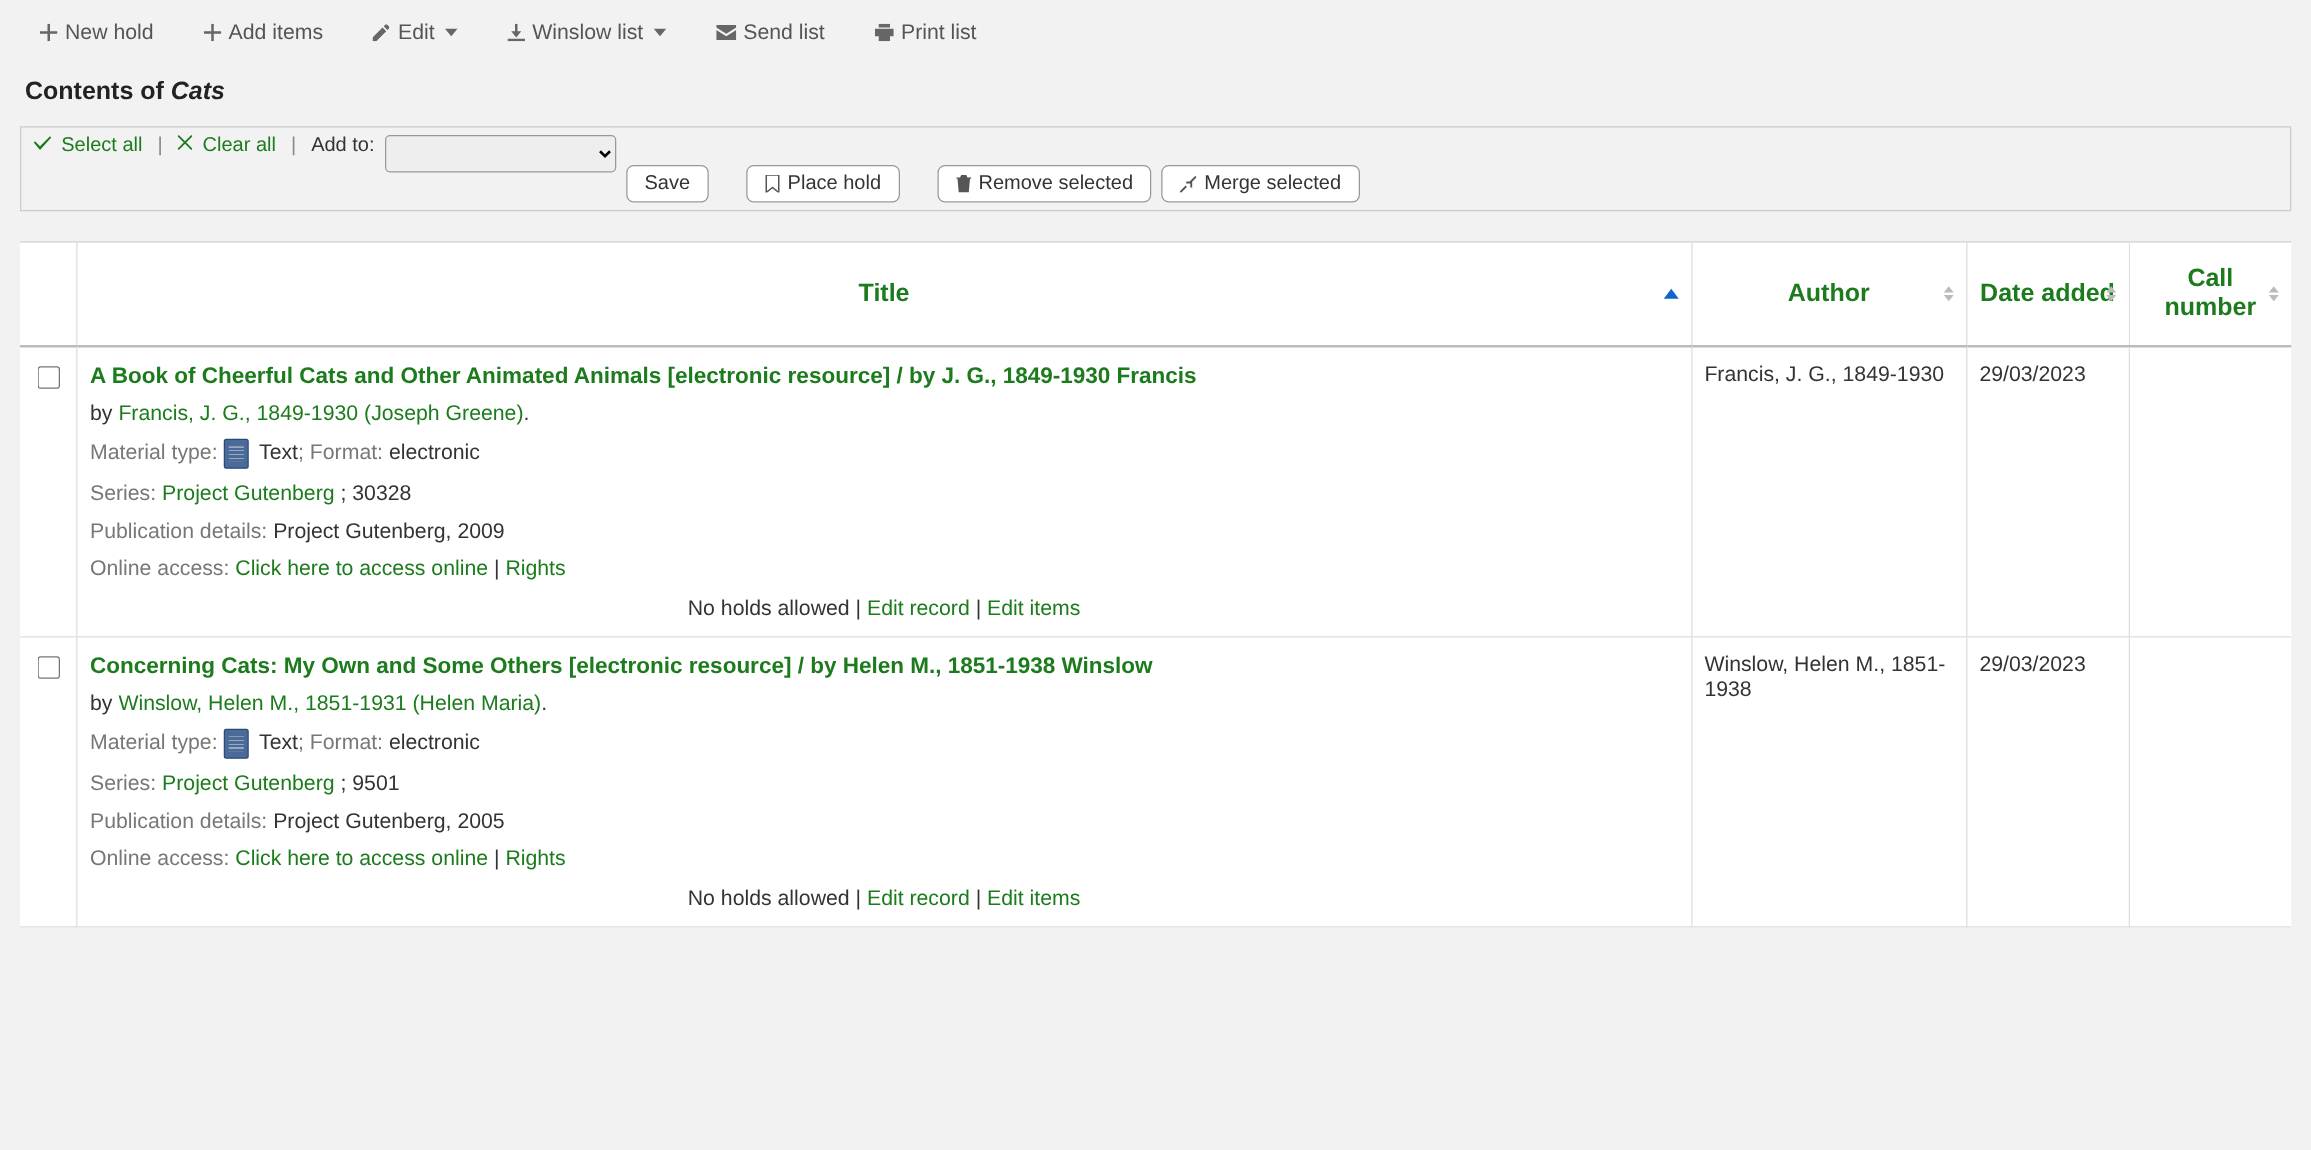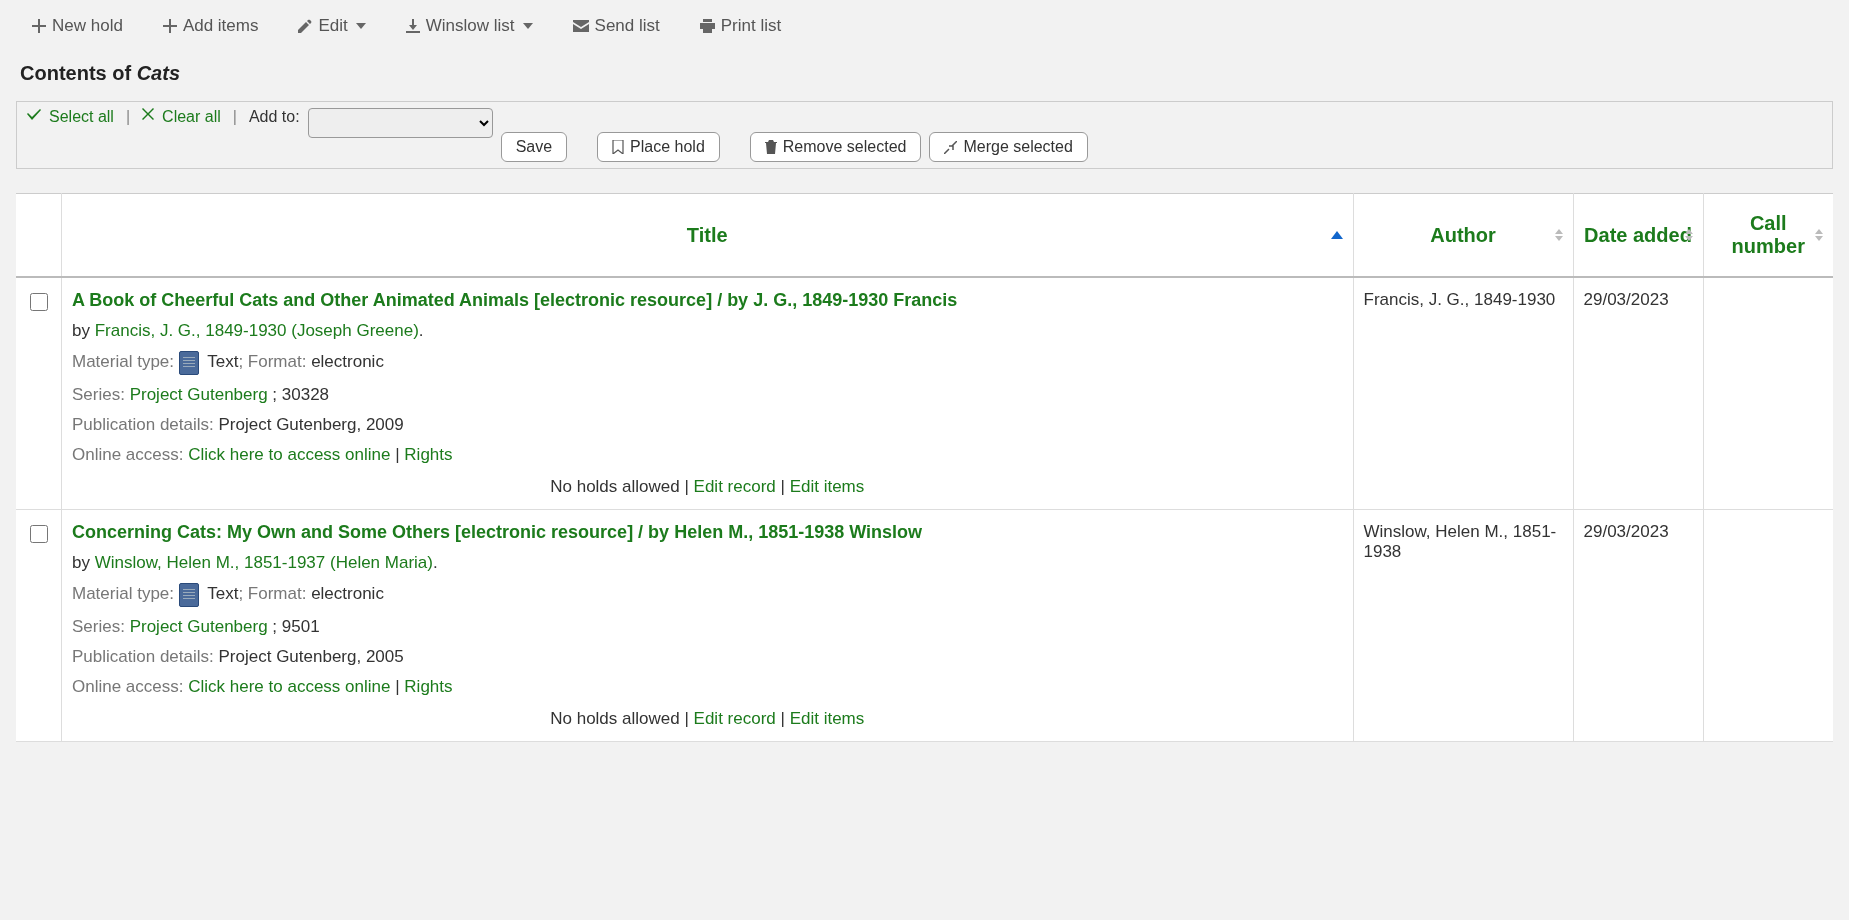--- a/index.html
+++ b/index.html
@@ -340,21 +340,21 @@
   </tr>
 
   <tr>
     <td class="col-check">
       <input type="checkbox" style="">
     </td>
     <td>
       <div><a class="rec-title">Concerning Cats: My Own and Some Others [electronic resource] / by Helen M., 1851-1938 Winslow</a></div>
       <div class="rec-line">
         <span>by</span>
-        <a class="link-green">Winslow, Helen M., 1851-1937 (Helen Maria)</a><span>.</span>
+        <a class="link-green">Winslow, Helen M., 1851-1931 (Helen Maria)</a><span>.</span>
       </div>
       <div class="rec-line">
         <span class="muted">Material type:</span>
         <span class="text-emoji"></span>
         <span>Text</span><span class="muted">; </span>
         <span class="muted">Format:</span>
         <span>electronic</span>
       </div>
       <div class="rec-line">
         <span class="muted">Series:</span>

